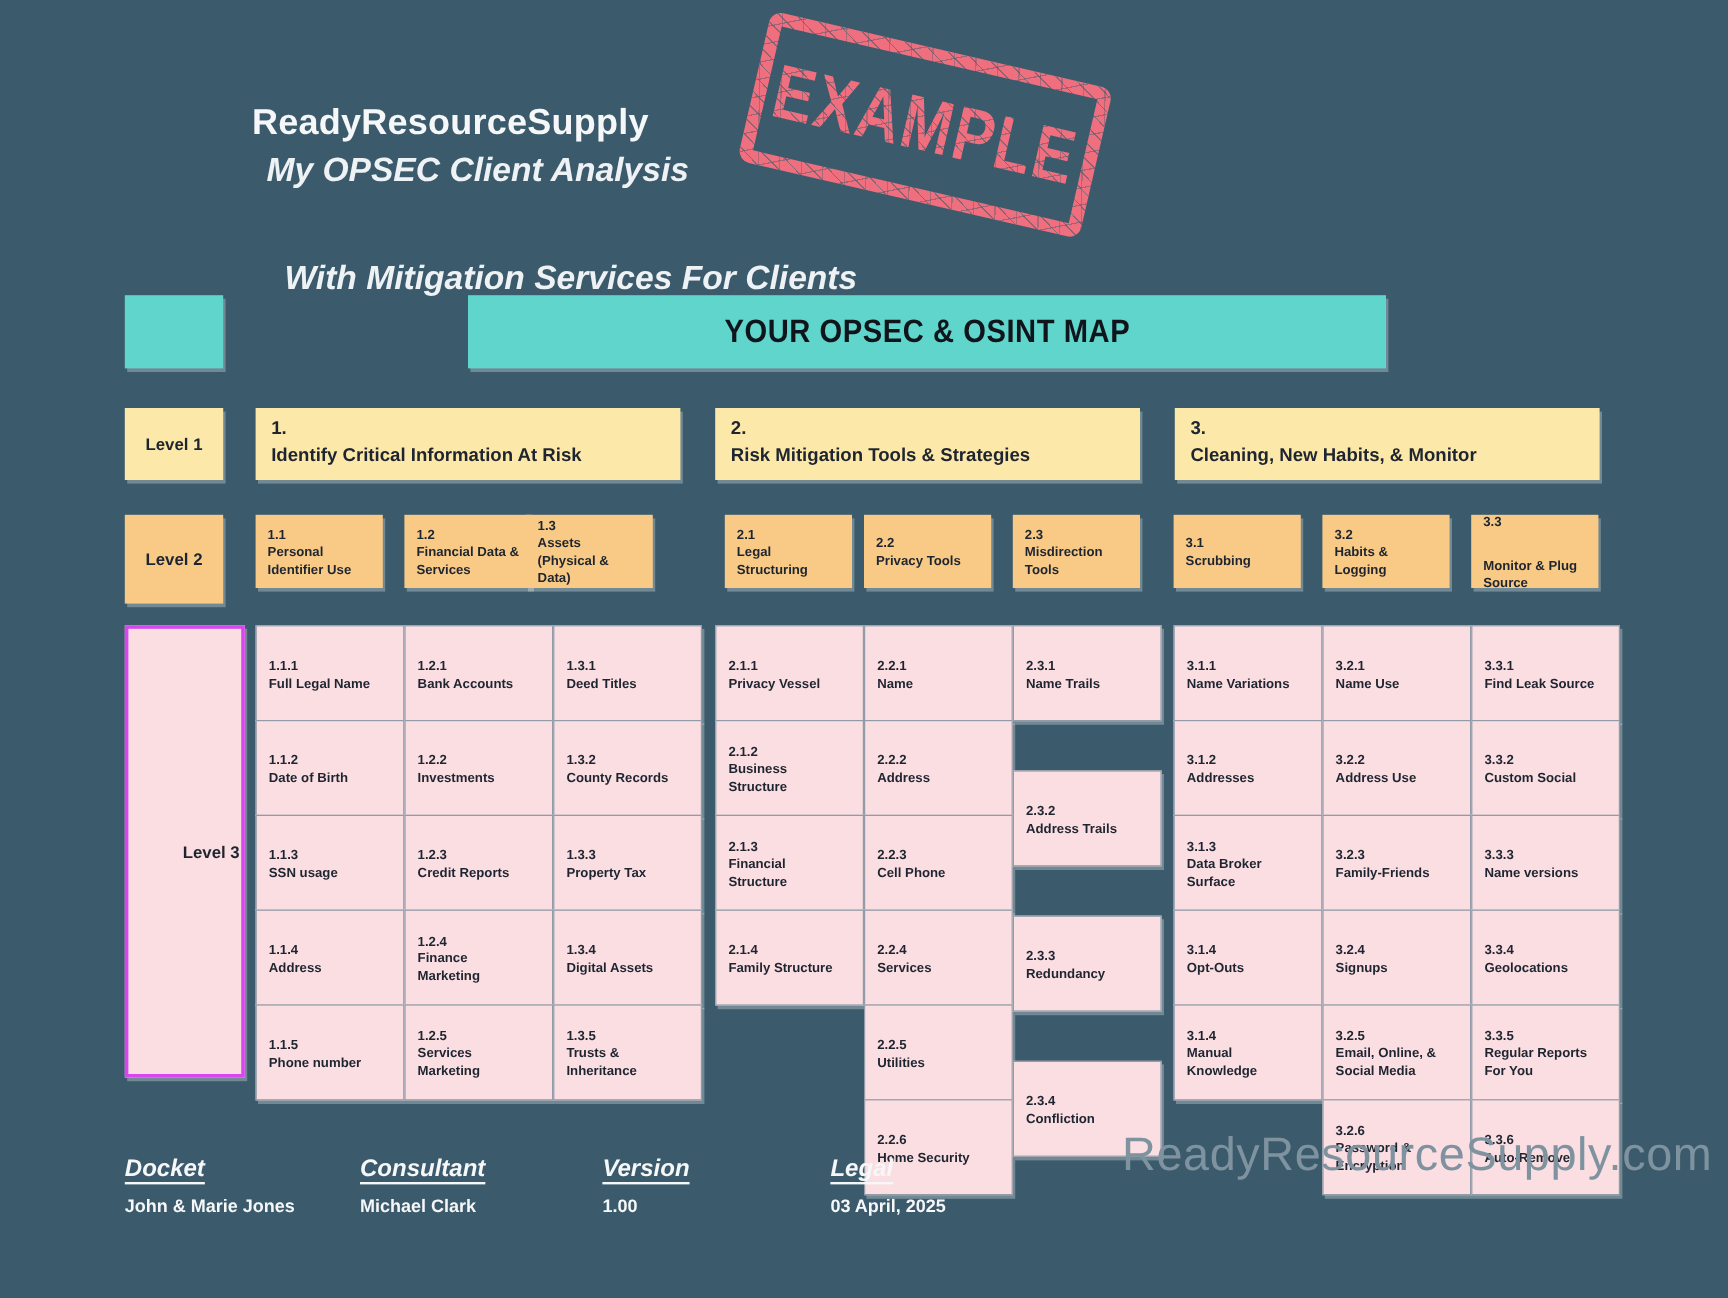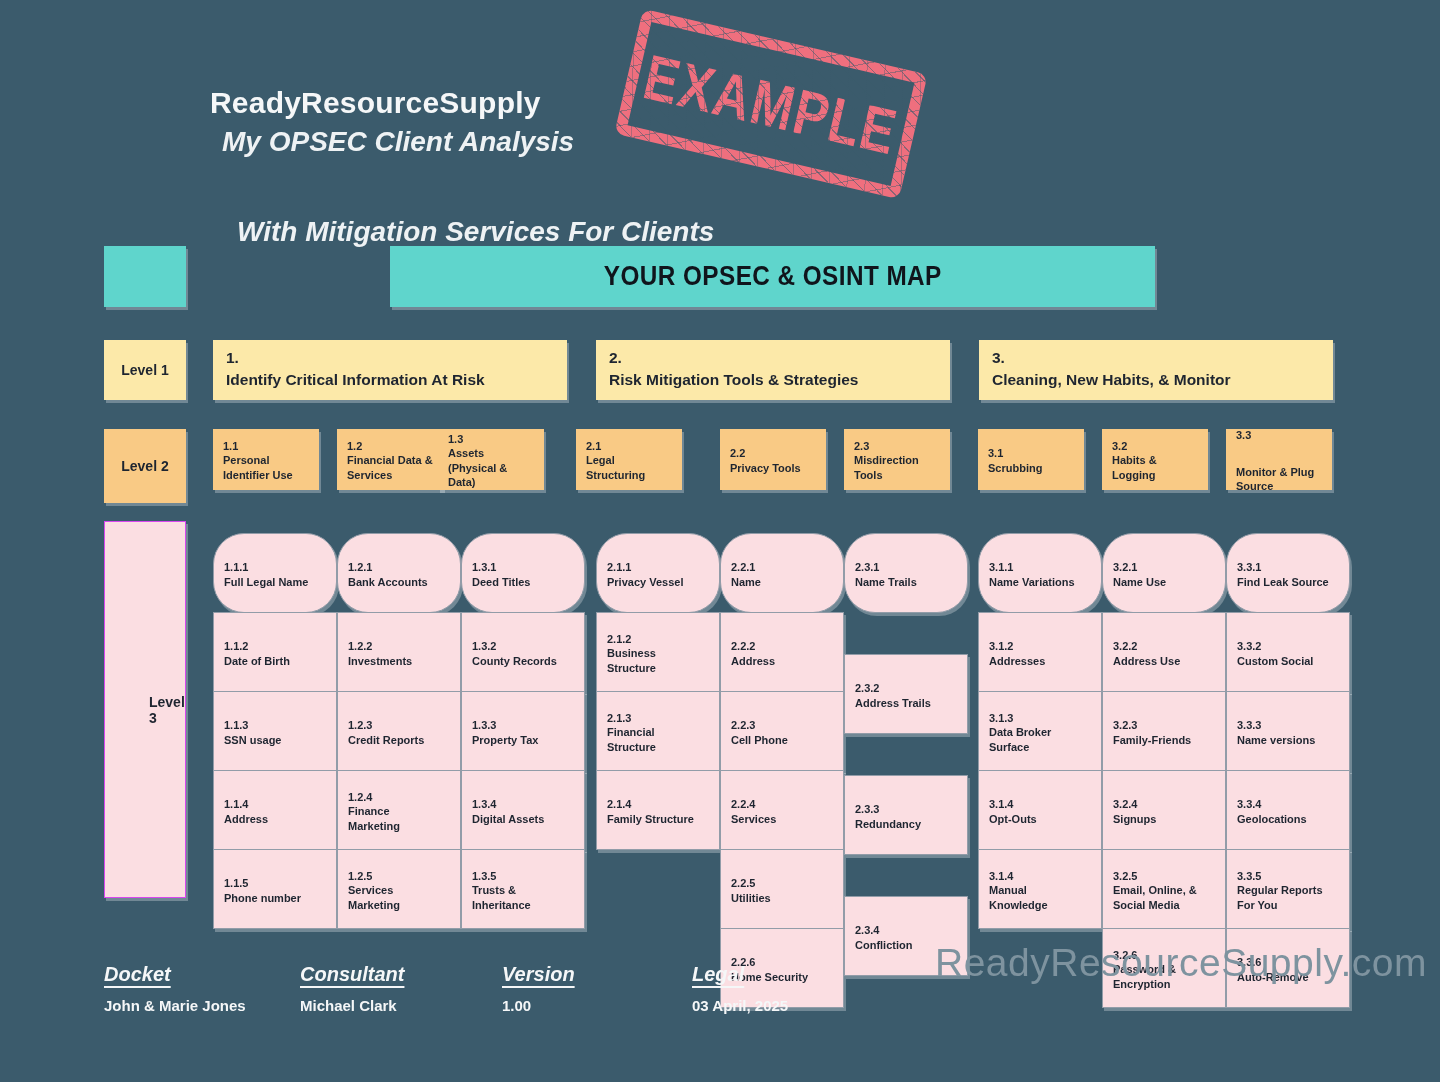--- a/index.html
+++ b/index.html
@@ -71,24 +71,24 @@
 
   .l3col{width:106px;display:flex;flex-direction:column;}
   .l3box{
     width:106px;min-height:63px;margin-top:-1px;
     background:#fbdee2;border:1px solid #929ca8;
     padding:9px 6px 6px 10px;
     font-weight:bold;font-size:11px;line-height:1.3;color:#1e2530;
     display:flex;flex-direction:column;justify-content:center;
     box-shadow:2px 3px 0 rgba(255,255,255,0.28);
   }
-  .l3box:first-child{margin-top:12px;border-radius:31px;}
+  .l3box:first-child{margin-top:0;}
   .l3label{
-    left:104px;top:521px;width:82px;height:377px;
-    border:1px solid #d946ef;
+    left:104px;top:521px;width:100px;height:377px;
+    border:3px solid #d946ef;
     display:flex;align-items:center;justify-content:center;
     font-size:14px;font-weight:bold;padding-left:44px;
   }
 
   
   .foot-field .heading{
     font-size:20px;font-weight:bold;font-style:italic;color:#f5f7f8;
     text-decoration:underline;text-decoration-thickness:2px;text-underline-offset:5px;
   }
   .foot-field .value{margin-top:11px;font-size:15px;font-weight:bold;color:#f5f7f8;}
@@ -138,21 +138,21 @@
   <div class="abs orange shadowed l2box dark" style="left:337px;top:429px;">
     <span class="num">1.2</span>
     <span class="lbl">Financial Data &amp;
 Services</span>
   </div>
   <div class="abs orange shadowed l2box dark" style="left:438px;top:429px;">
     <span class="num">1.3</span>
     <span class="lbl">Assets
 (Physical &amp; Data)</span>
   </div>
-  <div class="abs orange shadowed l2box dark" style="left:576px;top:429px;">
+  <div class="abs orange shadowed l2box dark" style="left:604px;top:429px;">
     <span class="num">2.1</span>
     <span class="lbl">Legal Structuring</span>
   </div>
   <div class="abs orange shadowed l2box dark" style="left:720px;top:429px;">
     <span class="num">2.2</span>
     <span class="lbl">Privacy Tools</span>
   </div>
   <div class="abs orange shadowed l2box dark" style="left:844px;top:429px;">
     <span class="num">2.3</span>
     <span class="lbl">Misdirection

